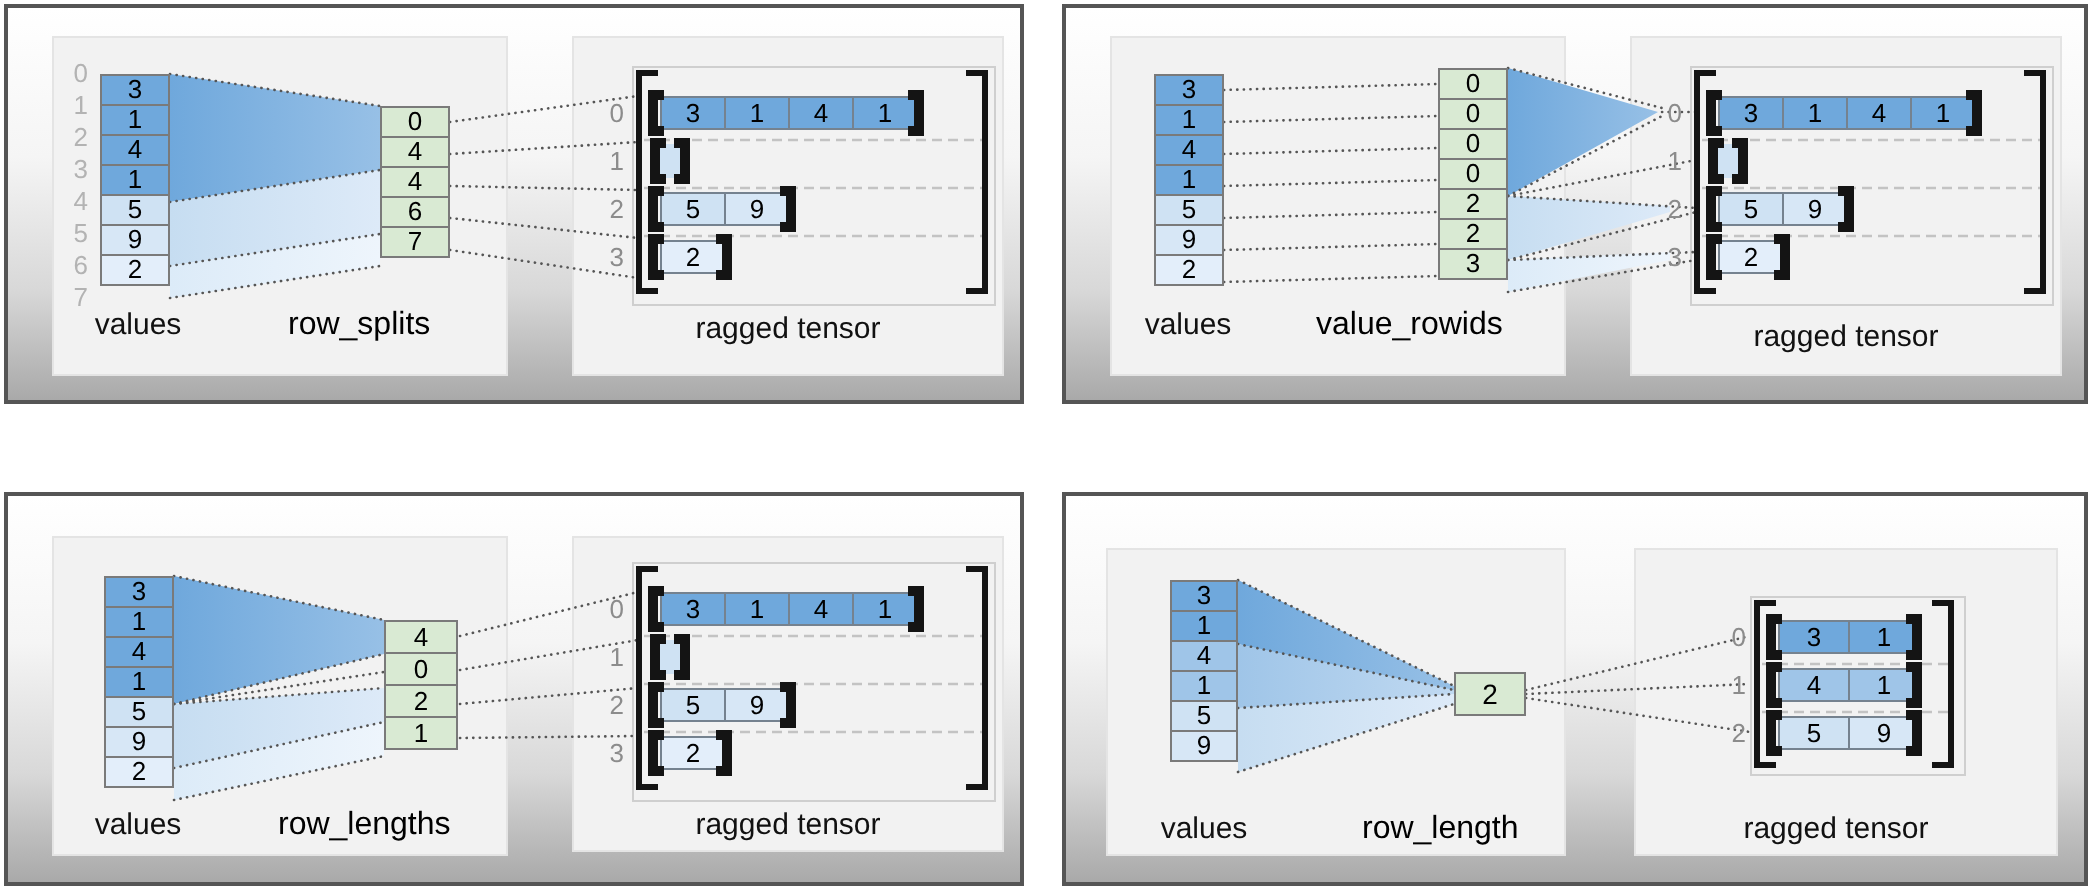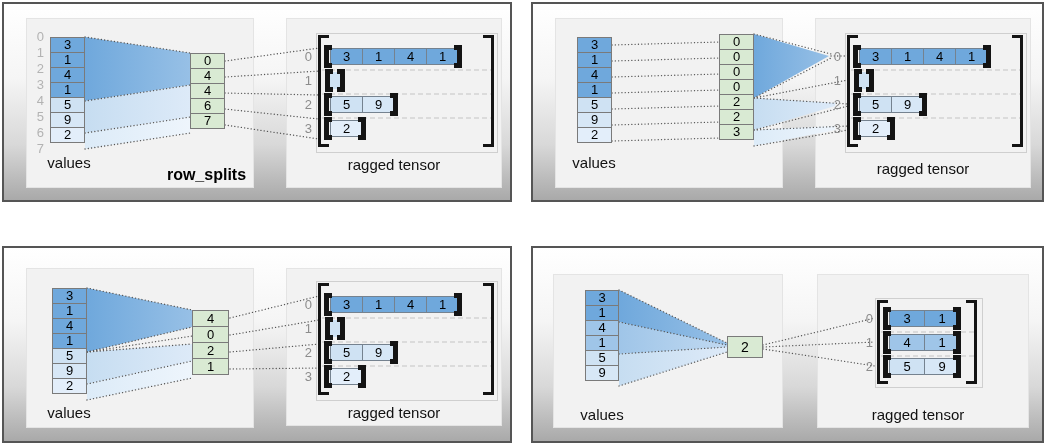--- a/index.html
+++ b/index.html
@@ -25,21 +25,21 @@
   .rb{position:absolute;box-sizing:border-box;width:8px;height:23px;}
   .rb-l{border-left:5px solid #141414;border-top:5px solid #141414;border-bottom:5px solid #141414;}
   .rb-r{border-right:5px solid #141414;border-top:5px solid #141414;border-bottom:5px solid #141414;}
   .bb{position:absolute;box-sizing:border-box;width:11px;}
   .bb-l{border-left:3px solid #141414;border-top:3px solid #141414;border-bottom:3px solid #141414;}
   .bb-r{border-right:3px solid #141414;border-top:3px solid #141414;border-bottom:3px solid #141414;}
   .trect{position:absolute;border:1px solid #cfcfcf;}
   .gcell{position:absolute;box-sizing:border-box;border:1px solid #7a7a7a;background:#d9ead3;
          text-align:center;font-size:14px;}
   .lbl{position:absolute;font-size:15px;color:#111;text-align:center;}
-  .lbl-b{position:absolute;font-size:16px;font-weight:bold;color:#000;text-align:center;line-height:18px;margin-top:12px;}
+  .lbl-b{position:absolute;font-size:16px;font-weight:normal;color:#000;text-align:left;line-height:18px;}
 </style>
 </head>
 <body>
 
 <div id="stage">
 
   <section class="panel" style="left:2px;top:2px;width:510px;height:200px">
     <div class="box" style="left:22px;top:14px;width:226px;height:168px"></div>
     <div class="box" style="left:282px;top:14px;width:214px;height:168px"></div>
     <div class="trect" style="left:312px;top:29px;width:180px;height:118px"></div>
@@ -233,20 +233,21 @@
     <div class="rb rb-l" style="left:320px;top:89px"></div>
     <div class="rb rb-r" style="left:386px;top:89px"></div>
 
     <div class="trow" style="left:326px;top:116px">
       <div class="tcell c-pale">2</div>
     </div>
     <div class="rb rb-l" style="left:320px;top:113px"></div>
     <div class="rb rb-r" style="left:354px;top:113px"></div>
 
     <div class="lbl" style="left:16px;top:150px;width:90px">values</div>
+    <div class="lbl-b" style="left:125px;top:150px;width:160px">value_rowids</div>
     <div class="lbl" style="left:300px;top:156px;width:180px">ragged tensor</div>
   </section>
 
   <section class="panel" style="left:2px;top:246px;width:510px;height:197px">
     <div class="box" style="left:22px;top:20px;width:226px;height:158px"></div>
     <div class="box" style="left:282px;top:20px;width:214px;height:156px"></div>
     <div class="trect" style="left:312px;top:33px;width:180px;height:118px"></div>
 
     <svg class="ovl" width="506" height="193">
       <polygon points="83,40 188,62 188,79 83,104" fill="url(#fDark)"></polygon>
@@ -316,20 +317,21 @@
     <div class="rb rb-l" style="left:320px;top:93px"></div>
     <div class="rb rb-r" style="left:386px;top:93px"></div>
 
     <div class="trow" style="left:326px;top:120px">
       <div class="tcell c-pale">2</div>
     </div>
     <div class="rb rb-l" style="left:320px;top:117px"></div>
     <div class="rb rb-r" style="left:354px;top:117px"></div>
 
     <div class="lbl" style="left:20px;top:156px;width:90px">values</div>
+    <div class="lbl-b" style="left:135px;top:156px;width:140px">row_lengths</div>
     <div class="lbl" style="left:300px;top:156px;width:180px">ragged tensor</div>
   </section>
 
   <section class="panel" style="left:531px;top:246px;width:513px;height:197px">
     <div class="box" style="left:20px;top:26px;width:228px;height:152px"></div>
     <div class="box" style="left:284px;top:26px;width:210px;height:152px"></div>
     <div class="trect" style="left:342px;top:50px;width:106px;height:88px"></div>
 
     <svg class="ovl" width="509" height="193">
       <polygon points="86,42 194,95 194,100 86,74" fill="url(#fDark)"></polygon>
@@ -383,16 +385,17 @@
     <div class="rb rb-r" style="left:420px;top:83px"></div>
 
     <div class="trow" style="left:356px;top:110px">
       <div class="tcell c-light" style="width:36px">5</div>
       <div class="tcell c-light2" style="width:36px">9</div>
     </div>
     <div class="rb rb-l" style="left:350px;top:107px"></div>
     <div class="rb rb-r" style="left:420px;top:107px"></div>
 
     <div class="lbl" style="left:24px;top:158px;width:90px">values</div>
+    <div class="lbl-b" style="left:148px;top:158px;width:145px">row_length</div>
     <div class="lbl" style="left:290px;top:158px;width:190px">ragged tensor</div>
   </section>
 
 </div>
 
 </body></html>

